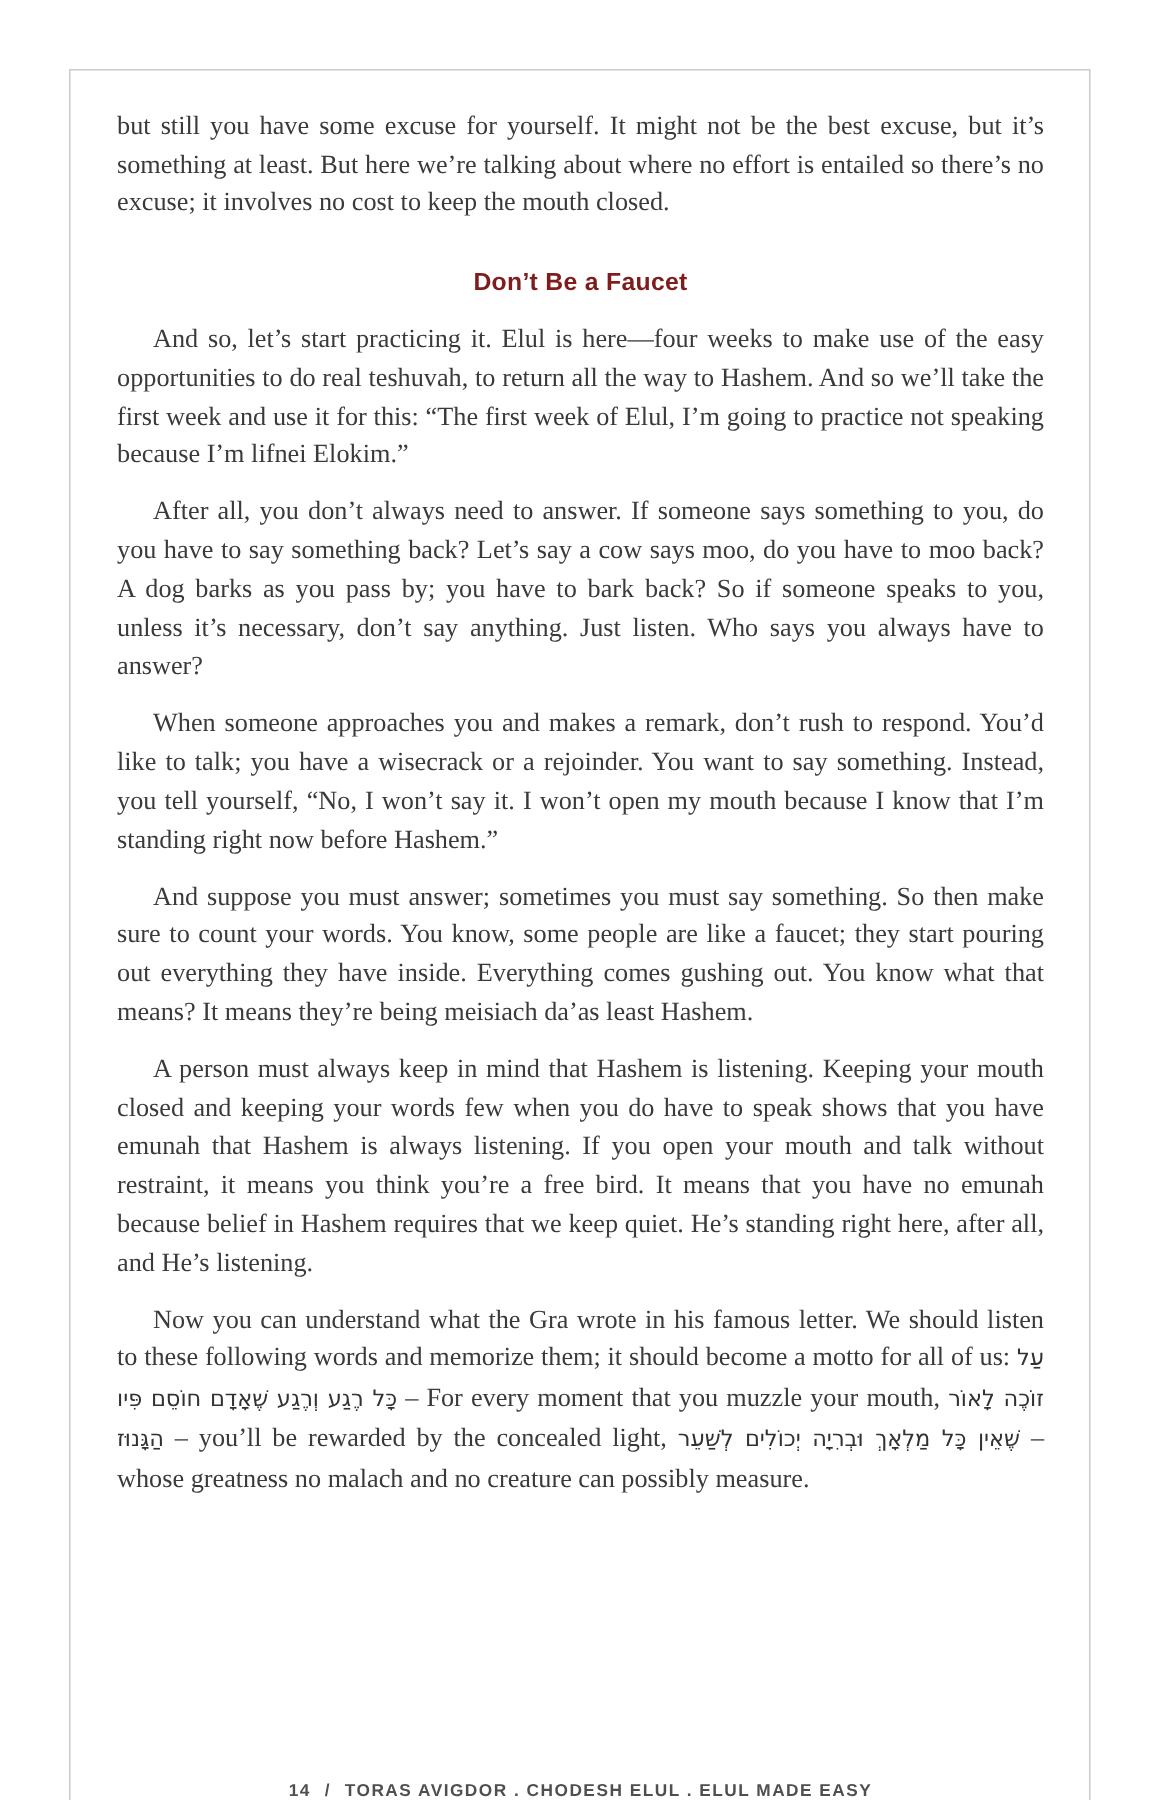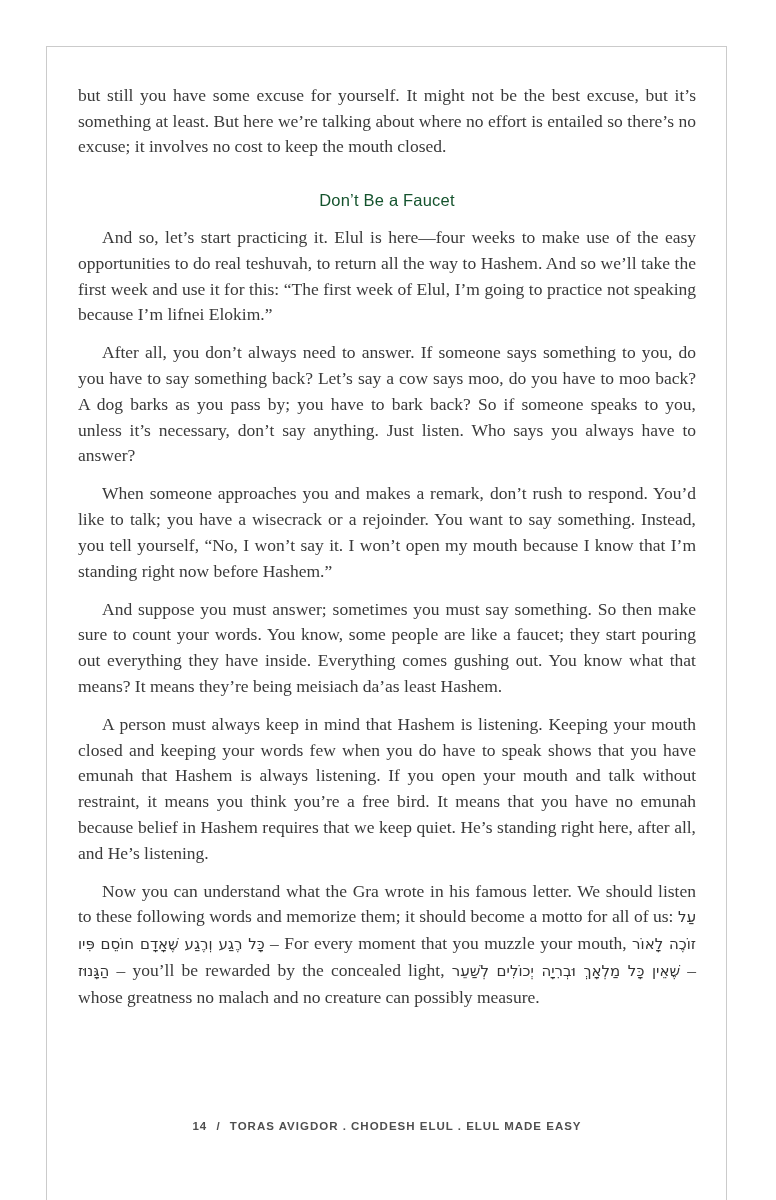--- a/index.html
+++ b/index.html
@@ -25,21 +25,21 @@
     top: 46px;
     width: 681px;
     height: 1260px; 
     border: 1px solid #cbcbcb;
     box-sizing: border-box;
     background: #ffffff;
   }
   .page-content {
     position: absolute;
     left: 31px;
-    top: 36px;
+    top: 24px;
     width: 618px;
   }
   .body-paragraph {
     margin: 0 0 12.5px 0;
     font-size: 17.5px;
     line-height: 25.7px;
     color: #3a3a3a;
     text-align: justify;
     text-indent: 24px;
   }
@@ -49,33 +49,33 @@
   .body-paragraph .italic {
   }
   .body-paragraph .hebrew {
     font-family: "DejaVu Sans", sans-serif;
     font-size: 15px;
     color: #323232;
     unicode-bidi: isolate;
   }
   .section-heading {
     font-family: "Liberation Sans", "DejaVu Sans", sans-serif;
-    font-weight: 400;
+    font-weight: 700;
     font-size: 16.5px;
     line-height: 22px;
-    color: #14532d;
+    color: #7f1d1d;
     text-align: center;
     letter-spacing: 0.2px;
     margin: 29px 0 14px 0;
     text-indent: 0;
   }
   .page-footer {
     position: absolute;
     left: 46px;
-    top: 1120px;
+    top: 1188px;
     width: 682px;
     text-align: center;
     font-family: "Liberation Sans", "DejaVu Sans", sans-serif;
     font-weight: 700;
     font-size: 11.5px;
     letter-spacing: 1px;
     color: #4f4f4f;
     white-space: nowrap;
   }
   .page-footer span {

